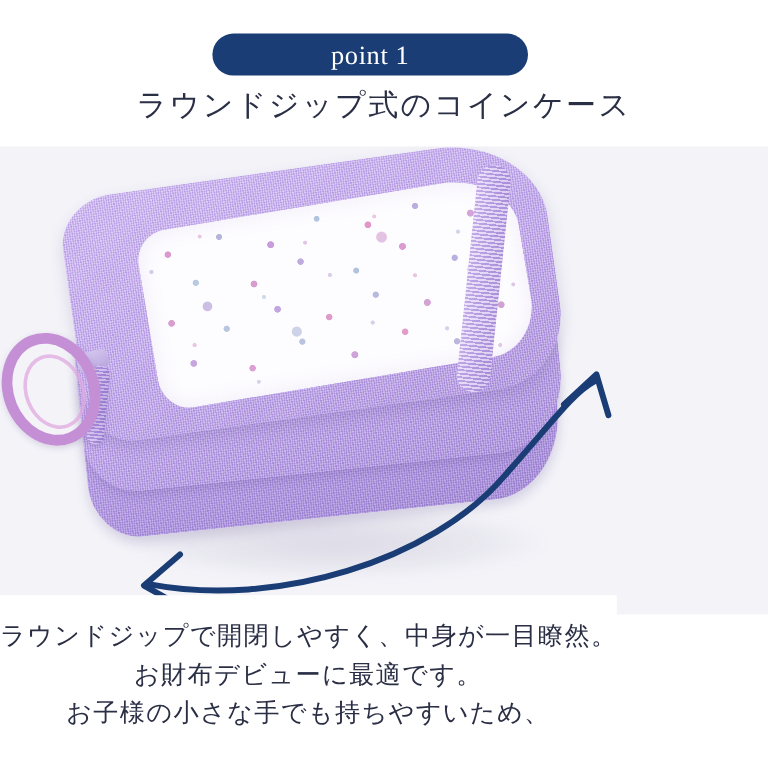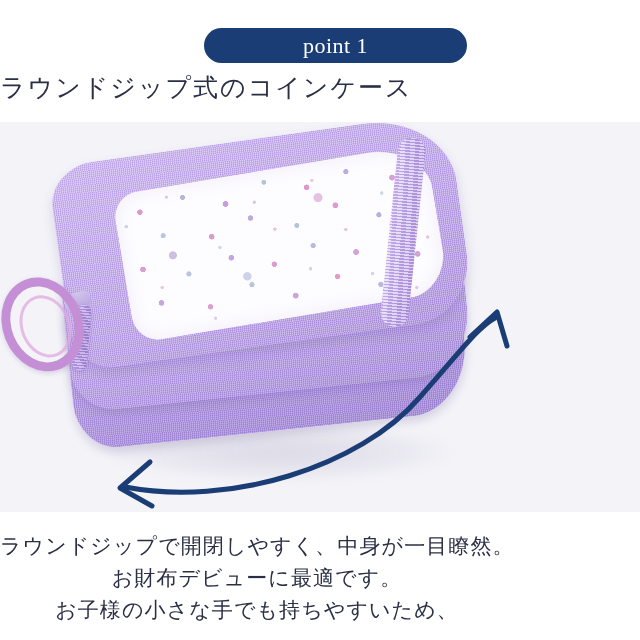--- a/index.html
+++ b/index.html
@@ -24,21 +24,21 @@
   .header {
     position: absolute;
     left: 0;
     top: 0;
     width: 640px;
     height: 122px;
     background: #ffffff;
   }
   .badge {
     position: absolute;
-    left: 204px;
+    left: 177px;
     top: 28px;
     width: 263px;
     height: 35px;
     border-radius: 18px;
     background: #1a3d76;
     display: flex;
     align-items: center;
     justify-content: center;
   }
   .badge-label {
@@ -46,20 +46,21 @@
     font-size: 22px;
     letter-spacing: 0.5px;
     line-height: 1;
     font-family: "Liberation Serif", "DejaVu Serif", serif;
   }
   .subtitle {
     position: absolute;
     left: 0;
     top: 71px;
     width: 640px;
+    text-align: center;
     font-size: 25px;
     letter-spacing: 2.0px;
     color: #2b2f45;
     font-family: "Liberation Serif", "DejaVu Serif", serif;
     white-space: nowrap;
   }
 
   
   .photo {
     position: absolute;
@@ -306,21 +307,21 @@
     top: 0;
     width: 640px;
     height: 390px;
     pointer-events: none;
   }
 
   
   .caption {
     position: absolute;
     left: 0;
-    top: 512px;
+    top: 496px;
     width: 514px;
     height: 128px;
     background: #ffffff;
     padding-top: 18px;
     box-sizing: border-box;
   }
   .caption-line {
     text-align: center;
     font-size: 21px;
     line-height: 32px;

